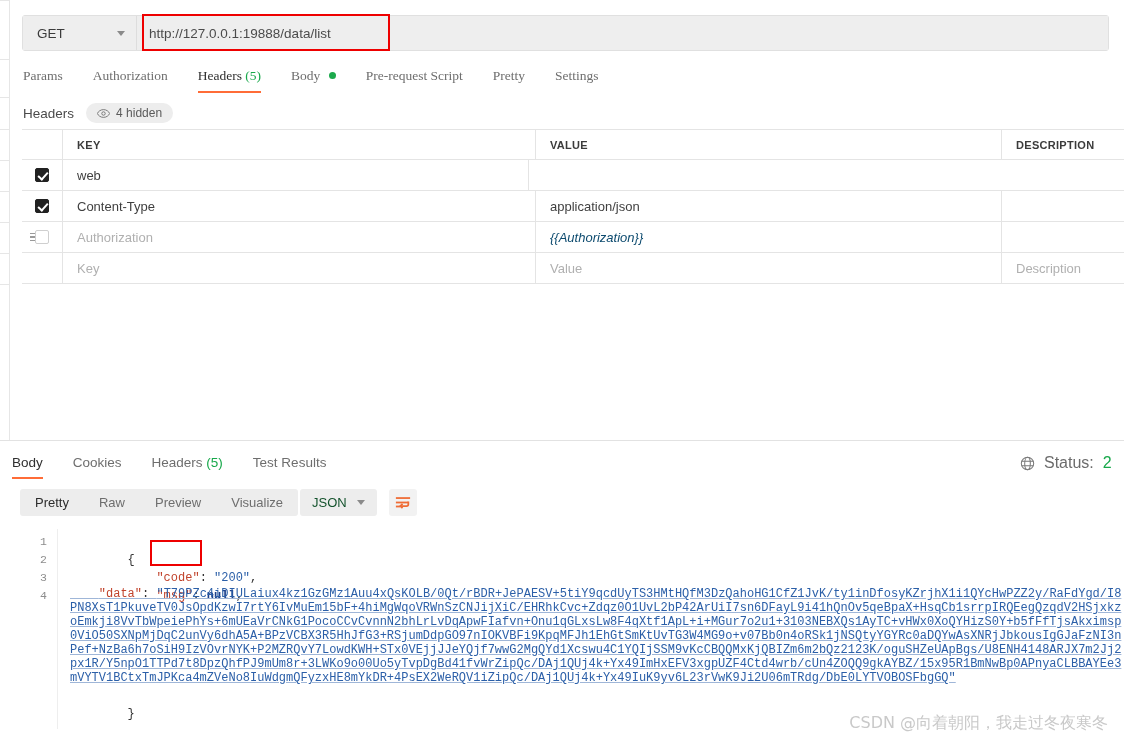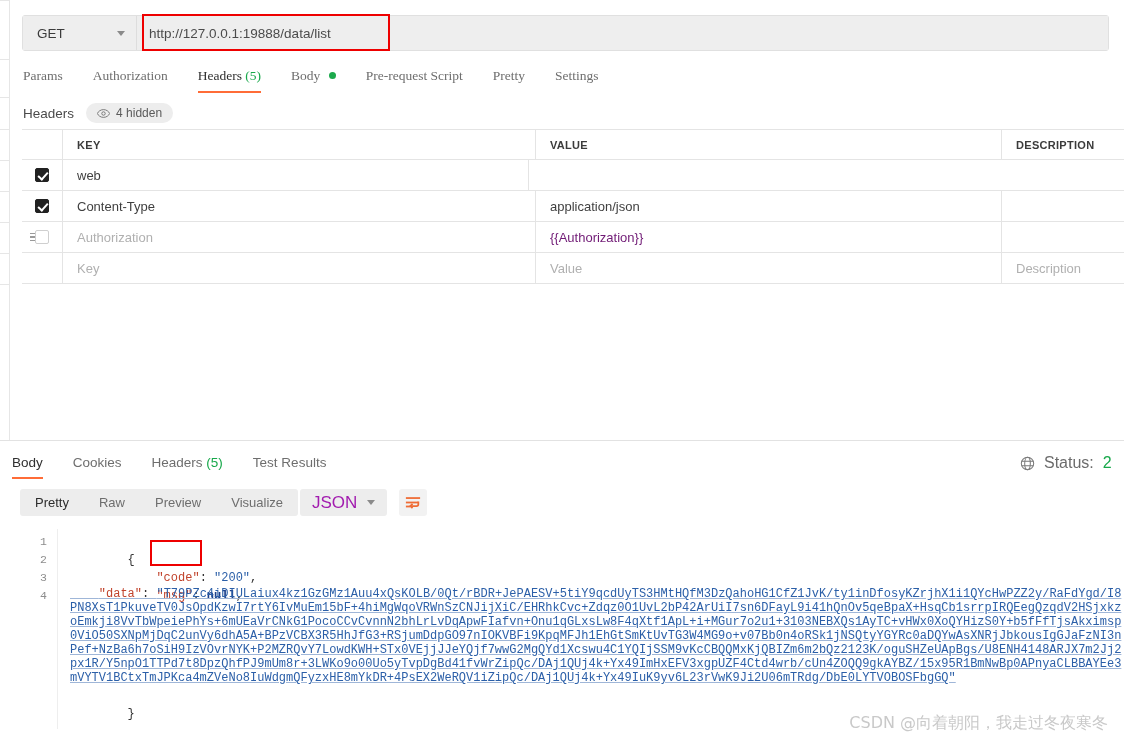--- a/index.html
+++ b/index.html
@@ -224,21 +224,21 @@
     box-sizing: border-box;
   }
   .col-title {
     font-size: 11px;
     font-weight: bold;
     color: #3b3b3b;
     letter-spacing: .3px;
   }
   .cell-text { font-size: 13px; color: #3f3f3f; }
   .cell-text.muted { color: #b0b0b0; }
-  .cell-text.var { color: #701a75; }
+  .cell-text.var { color: #0c4a6e; font-style: italic; }
 
   .cbox {
     width: 14px; height: 14px;
     border: 1px solid #cfcfcf;
     border-radius: 2px;
     background: #ffffff;
     box-sizing: border-box;
     cursor: pointer;
     position: relative;
   }
@@ -334,21 +334,21 @@
     display: flex;
     align-items: center;
     gap: 10px;
     background: #ededed;
     border-radius: 3px;
     height: 27px;
     padding: 0 12px;
     margin-left: 2px;
     cursor: pointer;
   }
-  #lang-select .lang-label { font-size: 17px; color: #a21caf; }
+  #lang-select .lang-label { font-size: 13px; color: #14532d; }
   #wrap-btn {
     width: 28px; height: 27px;
     background: #f2f2f2;
     border-radius: 3px;
     margin-left: 12px;
     display: flex;
     align-items: center;
     justify-content: center;
     cursor: pointer;
   }

